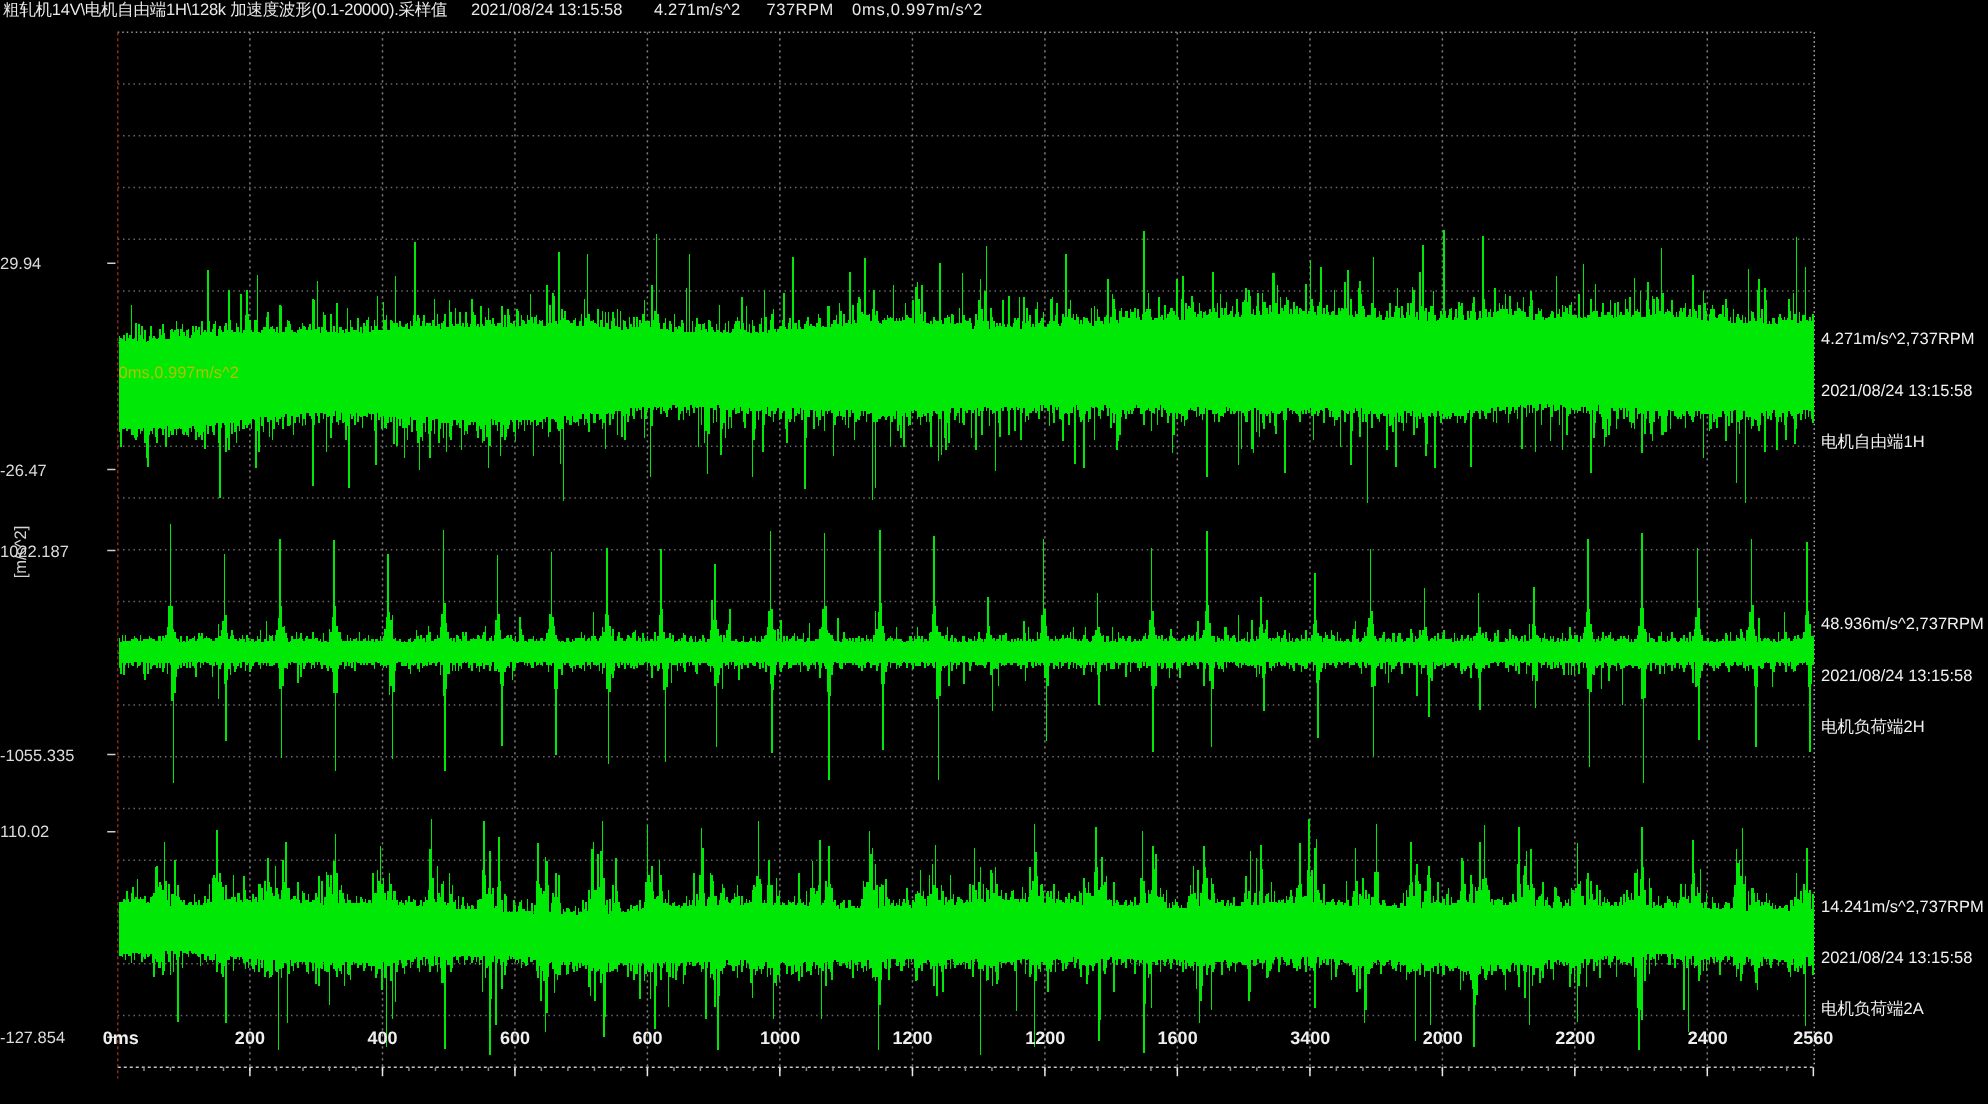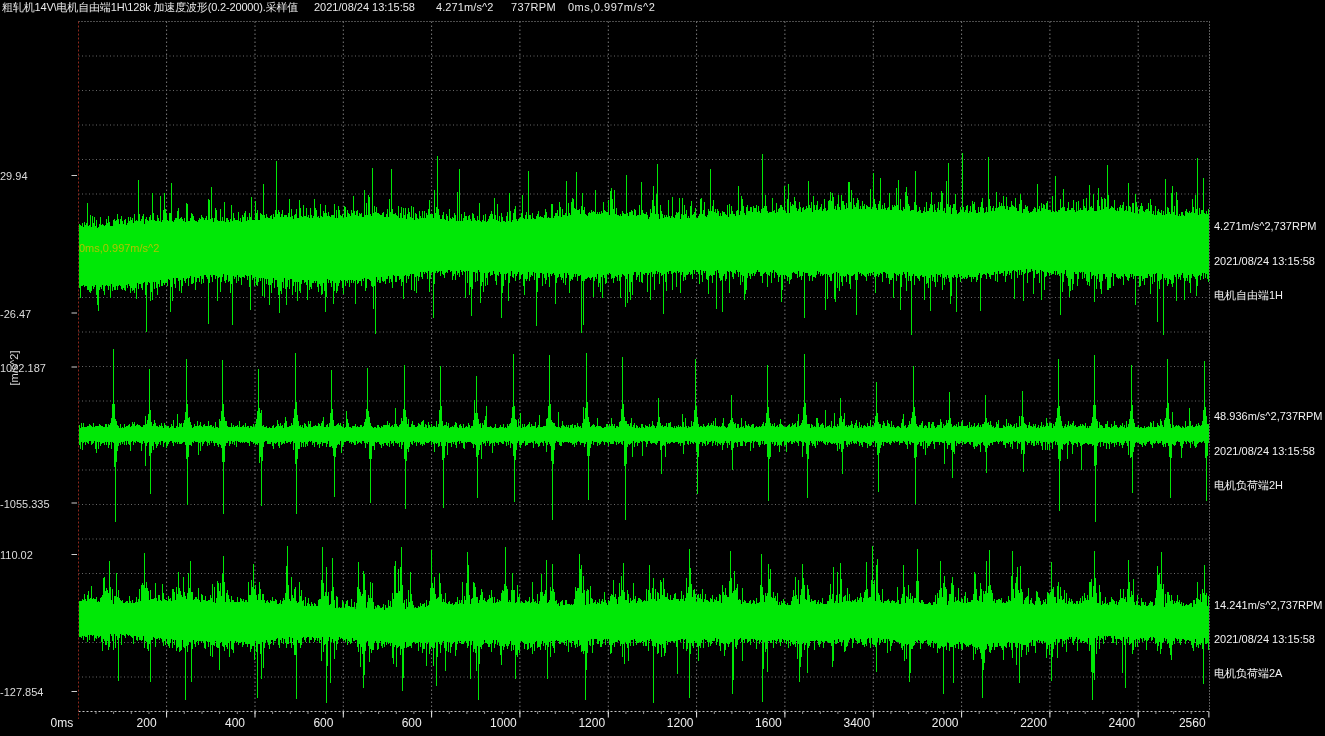--- a/index.html
+++ b/index.html
@@ -1,18 +1,18 @@
 <!DOCTYPE html>
 <html><head><meta charset="utf-8">
 <style>
   html,body{margin:0;padding:0;background:#000;width:1325px;height:736px;overflow:hidden}
   body{font-family:"Liberation Sans",sans-serif;position:relative}
   .t{position:absolute;color:#e9e9e9;font-size:11px;line-height:13px;white-space:pre}
   .ll{position:absolute;left:0;width:71px;text-align:left;color:#dcdcdc;font-size:11px;line-height:12px;white-space:pre}
-  .bl{position:absolute;color:#efefef;font-size:12px;font-weight:normal;line-height:12px;top:717px;width:60px;white-space:pre}
+  .bl{position:absolute;color:#efefef;font-size:12px;font-weight:bold;line-height:12px;top:686px;text-align:center;width:60px;white-space:pre}
   .rl{position:absolute;left:1214px;color:#f2f2f2;font-size:11px;line-height:12px;white-space:pre}
 </style></head>
 <body>
 <svg width="1325" height="736" viewBox="0 0 1325 736" style="position:absolute;left:0;top:0">
   <g stroke="#686868" stroke-width="1" stroke-dasharray="1 2.5">
       <line x1="78.5" y1="56.0" x2="1209.5" y2="56.0"></line>
       <line x1="78.5" y1="90.5" x2="1209.5" y2="90.5"></line>
       <line x1="78.5" y1="125.0" x2="1209.5" y2="125.0"></line>
       <line x1="78.5" y1="159.5" x2="1209.5" y2="159.5"></line>
       <line x1="78.5" y1="194.0" x2="1209.5" y2="194.0"></line>
@@ -137,21 +137,21 @@
       <line x1="71.5" y1="691.5" x2="77" y2="691.5"></line>
     </g>
   <g stroke="#00e806" stroke-width="1" shape-rendering="crispEdges" transform="translate(0.5,0)">
     <path d="M79 224V288M80 225V298M81 226V286M82 223V286M83 227V285M84 222V287M85 225V286M86 223V286M87 203V290M88 226V290M89 225V292M90 215V293M91 227V291M92 216V286M93 223V289M94 217V287M95 226V285M96 220V295M97 228V305M98 227V311M99 224V290M100 217V287M101 225V289M102 224V285M103 225V291M104 226V295M105 225V286M106 219V285M107 223V286M108 216V290M109 222V286M110 226V298M111 226V284M112 226V291M113 220V287M114 219V290M115 221V290M116 220V286M117 214V290M118 219V286M119 224V285M120 219V286M121 216V289M122 221V290M123 224V288M124 220V290M125 219V291M126 225V285M127 223V288M128 217V284M129 221V286M130 217V293M131 220V288M132 218V291M133 223V290M134 214V293M135 221V288M136 220V299M137 221V283M138 180V289M139 214V284M140 221V284M141 219V288M142 216V290M143 214V283M144 224V282M145 219V295M146 217V332M147 220V285M148 221V282M149 217V283M150 215V301M151 220V292M152 193V300M153 213V282M154 220V289M155 221V282M156 221V288M157 215V295M158 218V284M159 221V287M160 196V280M161 222V286M162 220V286M163 210V283M164 193V285M165 209V283M166 213V282M167 220V286M168 221V279M169 213V280M170 213V312M171 183V287M172 221V301M173 222V278M174 220V284M175 218V288M176 218V278M177 211V278M178 208V281M179 219V291M180 218V280M181 217V293M182 219V286M183 221V278M184 218V281M185 222V283M186 203V279M187 204V278M188 221V286M189 221V278M190 218V276M191 213V284M192 214V284M193 216V283M194 220V277M195 221V290M196 221V282M197 222V278M198 220V278M199 218V282M200 219V276M201 215V284M202 217V279M203 218V283M204 220V275M205 218V275M206 216V277M207 220V279M208 199V324M209 200V283M210 219V275M211 187V277M212 218V282M213 222V275M214 218V275M215 208V279M216 210V276M217 220V301M218 221V278M219 221V277M220 209V292M221 221V282M222 217V277M223 221V274M224 202V281M225 222V283M226 218V280M227 218V275M228 220V282M229 222V281M230 219V293M231 205V284M232 221V325M233 213V276M234 218V279M235 220V277M236 220V283M237 220V275M238 212V281M239 221V277M240 218V278M241 222V285M242 215V277M243 217V277M244 213V278M245 211V275M246 221V276M247 217V280M248 220V276M249 213V287M250 217V310M251 197V275M252 220V280M253 220V278M254 220V286M255 201V277M256 213V285M257 210V286M258 220V282M259 220V278M260 213V281M261 214V278M262 215V296M263 184V278M264 215V297M265 218V279M266 214V284M267 217V279M268 218V285M269 218V305M270 216V285M271 215V293M272 219V283M273 214V278M274 217V288M275 210V280M276 161V280M277 214V287M278 210V295M279 212V313M280 217V291M281 214V294M282 210V282M283 217V288M284 215V278M285 215V289M286 215V305M287 217V287M288 213V280M289 199V289M290 217V279M291 209V279M292 216V295M293 219V286M294 215V282M295 214V292M296 209V282M297 218V301M298 218V282M299 200V291M300 208V293M301 216V284M302 217V280M303 205V280M304 216V283M305 216V282M306 208V285M307 217V300M308 215V280M309 218V290M310 208V287M311 215V289M312 218V283M313 216V283M314 199V281M315 208V283M316 210V281M317 217V287M318 216V292M319 218V284M320 204V286M321 216V295M322 217V294M323 211V283M324 213V291M325 205V312M326 213V297M327 216V279M328 212V283M329 216V280M330 217V283M331 215V287M332 215V281M333 215V304M334 204V291M335 218V283M336 210V293M337 218V291M338 206V286M339 210V283M340 215V280M341 216V281M342 214V288M343 218V294M344 206V280M345 207V286M346 217V281M347 210V283M348 213V280M349 214V287M350 216V280M351 210V283M352 213V280M353 196V283M354 211V281M355 215V304M356 211V280M357 210V284M358 216V283M359 213V281M360 214V281M361 213V286M362 217V279M363 217V281M364 190V278M365 215V291M366 203V288M367 215V279M368 195V279M369 197V280M370 214V281M371 216V286M372 168V287M373 213V309M374 206V286M375 212V334M376 207V277M377 213V282M378 213V280M379 214V283M380 215V283M381 215V277M382 213V281M383 212V282M384 217V281M385 217V284M386 214V279M387 209V279M388 217V276M389 199V283M390 212V279M391 169V282M392 209V288M393 214V275M394 214V276M395 213V282M396 215V282M397 216V276M398 206V276M399 218V280M400 213V279M401 207V286M402 218V282M403 208V299M404 215V276M405 208V275M406 219V283M407 214V276M408 208V279M409 212V276M410 217V274M411 206V290M412 218V274M413 207V274M414 220V291M415 213V277M416 214V293M417 218V276M418 219V281M419 211V277M420 216V272M421 218V277M422 211V279M423 218V272M424 211V274M425 218V272M426 213V273M427 215V279M428 209V271M429 200V292M430 214V279M431 214V273M432 214V272M433 218V318M434 190V284M435 213V273M436 207V271M437 156V273M438 209V272M439 215V271M440 219V276M441 219V271M442 215V274M443 212V275M444 219V278M445 220V273M446 214V272M447 216V273M448 221V270M449 209V270M450 218V272M451 219V271M452 217V280M453 218V276M454 213V274M455 215V280M456 221V271M457 192V275M458 221V273M459 169V277M460 221V270M461 214V272M462 221V275M463 218V271M464 212V272M465 216V298M466 216V271M467 220V283M468 216V271M469 215V295M470 219V287M471 221V316M472 213V289M473 214V272M474 218V272M475 220V282M476 221V273M477 216V281M478 220V270M479 203V272M480 221V303M481 222V286M482 220V282M483 215V292M484 221V273M485 214V286M486 222V278M487 221V285M488 219V273M489 216V272M490 214V276M491 211V275M492 214V275M493 219V271M494 198V274M495 215V281M496 220V285M497 204V275M498 221V276M499 216V272M500 222V274M501 213V318M502 217V293M503 221V286M504 221V274M505 222V280M506 216V274M507 212V273M508 221V301M509 193V283M510 211V276M511 222V271M512 220V277M513 213V278M514 209V274M515 206V281M516 219V276M517 221V274M518 219V272M519 218V280M520 217V279M521 213V275M522 195V274M523 218V286M524 219V295M525 215V279M526 212V281M527 219V279M528 171V272M529 215V281M530 215V277M531 219V275M532 213V276M533 218V272M534 219V280M535 219V273M536 216V326M537 214V292M538 211V278M539 217V278M540 216V273M541 217V273M542 217V286M543 218V274M544 215V278M545 209V284M546 212V280M547 218V273M548 217V277M549 218V287M550 218V274M551 204V276M552 204V274M553 218V273M554 216V275M555 213V304M556 213V283M557 210V278M558 216V277M559 202V274M560 207V277M561 217V280M562 209V278M563 215V283M564 215V273M565 213V285M566 181V278M567 216V273M568 203V275M569 213V293M570 215V281M571 202V279M572 198V280M573 199V277M574 208V274M575 209V277M576 172V274M577 210V281M578 210V276M579 209V276M580 214V275M581 206V333M582 193V281M583 210V325M584 207V281M585 214V279M586 215V279M587 216V278M588 213V277M589 212V278M590 213V280M591 210V278M592 212V277M593 211V297M594 212V281M595 190V277M596 214V279M597 212V274M598 214V287M599 212V283M600 214V292M601 211V277M602 213V298M603 202V275M604 210V278M605 211V284M606 212V283M607 212V274M608 200V275M609 215V273M610 191V274M611 188V279M612 199V278M613 209V283M614 190V278M615 214V276M616 208V277M617 215V281M618 215V275M619 216V281M620 214V298M621 216V277M622 211V274M623 213V275M624 214V276M625 214V307M626 175V279M627 213V303M628 216V274M629 212V292M630 212V300M631 210V282M632 211V295M633 215V275M634 209V272M635 210V272M636 216V280M637 215V277M638 215V275M639 205V282M640 215V272M641 182V282M642 210V283M643 213V274M644 214V275M645 214V273M646 212V273M647 215V292M648 219V275M649 217V273M650 209V300M651 213V272M652 200V277M653 186V274M654 206V290M655 214V274M656 194V271M657 164V274M658 214V272M659 219V284M660 205V273M661 211V276M662 214V275M663 218V314M664 215V274M665 217V282M666 215V291M667 217V272M668 200V274M669 216V271M670 218V271M671 216V274M672 197V290M673 217V273M674 218V272M675 215V273M676 212V287M677 213V271M678 212V273M679 198V272M680 219V293M681 214V275M682 198V272M683 215V281M684 205V277M685 214V280M686 210V275M687 218V275M688 216V274M689 218V272M690 206V275M691 201V274M692 215V279M693 214V270M694 212V274M695 208V270M696 218V272M697 218V272M698 216V274M699 214V284M700 199V270M701 198V275M702 214V282M703 210V271M704 202V273M705 216V271M706 217V279M707 215V280M708 209V294M709 211V276M710 169V275M711 211V276M712 206V283M713 200V275M714 212V275M715 209V271M716 213V309M717 209V270M718 211V273M719 216V278M720 213V281M721 216V280M722 211V312M723 212V276M724 212V274M725 214V281M726 215V279M727 205V271M728 217V272M729 204V293M730 214V271M731 206V272M732 211V277M733 214V279M734 214V273M735 216V274M736 211V270M737 210V272M738 186V277M739 215V272M740 211V285M741 196V275M742 199V282M743 206V276M744 213V300M745 215V294M746 207V290M747 205V278M748 211V273M749 211V276M750 207V279M751 207V274M752 212V276M753 206V273M754 208V276M755 208V274M756 205V272M757 212V270M758 206V272M759 211V272M760 213V276M761 209V276M762 154V283M763 208V274M764 206V273M765 195V272M766 206V274M767 211V287M768 213V275M769 212V276M770 212V272M771 212V283M772 198V273M773 211V270M774 210V278M775 213V272M776 203V273M777 212V275M778 209V282M779 208V277M780 205V275M781 205V302M782 207V290M783 210V275M784 186V279M785 211V275M786 213V276M787 199V281M788 184V277M789 213V284M790 202V280M791 206V279M792 204V273M793 205V272M794 197V273M795 201V274M796 208V274M797 211V278M798 209V271M799 202V277M800 207V276M801 212V280M802 208V276M803 207V272M804 210V318M805 209V273M806 206V273M807 208V273M808 181V276M809 205V281M810 208V276M811 202V275M812 212V281M813 196V277M814 205V277M815 210V278M816 205V275M817 201V271M818 210V274M819 209V272M820 207V276M821 204V274M822 211V276M823 209V275M824 199V274M825 208V310M826 211V274M827 210V299M828 201V275M829 200V277M830 192V281M831 201V281M832 193V274M833 197V273M834 209V299M835 206V302M836 210V272M837 204V288M838 195V273M839 207V291M840 210V276M841 195V282M842 201V286M843 201V276M844 205V277M845 209V276M846 203V282M847 208V274M848 182V275M849 182V284M850 202V289M851 190V276M852 209V276M853 198V275M854 205V274M855 207V280M856 203V315M857 198V280M858 200V272M859 209V274M860 206V273M861 209V276M862 201V274M863 206V275M864 204V276M865 209V277M866 205V281M867 206V274M868 207V276M869 207V273M870 189V276M871 209V273M872 207V275M873 173V272M874 199V277M875 204V293M876 208V276M877 210V274M878 204V277M879 201V275M880 178V273M881 209V274M882 205V282M883 209V272M884 203V272M885 208V273M886 210V278M887 208V274M888 207V278M889 193V284M890 210V280M891 210V280M892 205V278M893 207V298M894 205V273M895 206V274M896 188V281M897 205V275M898 180V276M899 210V274M900 199V310M901 210V287M902 211V275M903 207V272M904 209V274M905 192V278M906 187V291M907 196V272M908 204V281M909 206V276M910 211V281M911 210V335M912 210V276M913 210V274M914 202V285M915 171V276M916 205V276M917 212V278M918 211V279M919 207V281M920 210V276M921 213V275M922 213V277M923 211V277M924 207V300M925 212V276M926 202V284M927 211V283M928 211V288M929 208V278M930 204V311M931 192V275M932 205V281M933 212V277M934 204V282M935 210V287M936 212V274M937 208V282M938 202V275M939 210V275M940 202V277M941 191V274M942 193V290M943 211V278M944 208V285M945 213V277M946 181V279M947 204V275M948 163V278M949 207V282M950 205V304M951 214V296M952 208V277M953 204V278M954 204V275M955 194V277M956 210V312M957 214V278M958 213V274M959 212V277M960 207V282M961 210V276M962 153V279M963 207V278M964 212V279M965 210V277M966 206V279M967 205V278M968 213V275M969 211V277M970 206V277M971 212V282M972 201V277M973 204V279M974 202V277M975 210V277M976 213V282M977 213V280M978 207V275M979 212V273M980 207V311M981 202V278M982 198V275M983 208V274M984 213V274M985 212V275M986 207V279M987 212V273M988 157V274M989 199V277M990 206V279M991 211V275M992 208V275M993 206V275M994 211V272M995 208V281M996 192V274M997 208V282M998 207V271M999 202V274M1000 206V274M1001 203V273M1002 206V273M1003 196V276M1004 206V271M1005 209V282M1006 197V276M1007 206V274M1008 210V271M1009 207V275M1010 207V273M1011 201V279M1012 205V271M1013 206V270M1014 207V299M1015 198V271M1016 208V272M1017 211V278M1018 211V270M1019 204V275M1020 194V270M1021 200V275M1022 213V272M1023 209V301M1024 209V274M1025 205V273M1026 207V269M1027 206V283M1028 211V273M1029 213V272M1030 212V272M1031 212V269M1032 211V271M1033 209V294M1034 207V278M1035 208V270M1036 212V274M1037 184V274M1038 209V273M1039 206V283M1040 211V270M1041 203V300M1042 208V271M1043 204V272M1044 205V290M1045 209V277M1046 203V276M1047 201V272M1048 210V273M1049 210V276M1050 210V273M1051 212V275M1052 196V274M1053 211V274M1054 212V271M1055 176V275M1056 211V271M1057 212V275M1058 210V274M1059 210V276M1060 199V315M1061 208V273M1062 207V292M1063 189V282M1064 207V274M1065 211V270M1066 211V276M1067 208V278M1068 202V286M1069 210V297M1070 210V291M1071 208V279M1072 208V290M1073 200V284M1074 210V272M1075 212V274M1076 202V274M1077 211V286M1078 201V279M1079 210V272M1080 208V273M1081 210V272M1082 210V279M1083 199V272M1084 206V278M1085 208V274M1086 198V281M1087 211V285M1088 210V282M1089 185V286M1090 207V272M1091 206V279M1092 208V276M1093 194V275M1094 211V302M1095 211V276M1096 211V289M1097 200V279M1098 188V274M1099 206V282M1100 210V289M1101 197V294M1102 199V281M1103 209V274M1104 198V274M1105 199V279M1106 207V277M1107 165V290M1108 195V290M1109 209V288M1110 208V288M1111 206V277M1112 207V273M1113 208V286M1114 200V274M1115 210V274M1116 211V277M1117 208V278M1118 211V279M1119 207V278M1120 205V279M1121 208V276M1122 205V277M1123 202V285M1124 211V274M1125 210V276M1126 206V277M1127 211V280M1128 183V281M1129 206V278M1130 207V274M1131 212V277M1132 203V274M1133 203V279M1134 213V276M1135 194V305M1136 202V276M1137 207V276M1138 214V276M1139 209V287M1140 206V286M1141 203V276M1142 206V281M1143 211V279M1144 212V285M1145 210V278M1146 209V278M1147 209V278M1148 203V274M1149 211V276M1150 199V294M1151 205V277M1152 214V284M1153 211V274M1154 215V282M1155 206V274M1156 215V273M1157 211V322M1158 209V281M1159 212V289M1160 213V280M1161 210V279M1162 215V274M1163 211V335M1164 215V278M1165 179V280M1166 214V278M1167 207V286M1168 208V284M1169 212V279M1170 214V280M1171 193V284M1172 186V287M1173 212V283M1174 206V275M1175 215V277M1176 192V301M1177 200V274M1178 216V279M1179 214V277M1180 216V280M1181 212V275M1182 212V273M1183 215V278M1184 216V300M1185 211V281M1186 209V278M1187 212V281M1188 213V275M1189 211V283M1190 213V293M1191 212V278M1192 199V274M1193 207V276M1194 213V277M1195 195V279M1196 209V296M1197 158V286M1198 215V276M1199 208V275M1200 214V280M1201 210V276M1202 210V273M1203 178V279M1204 213V273M1205 214V278M1206 211V274M1207 214V279M1208 209V282"></path>
     <path d="M79 425V445M80 428V449M81 423V442M82 427V450M83 423V443M84 427V442M85 427V445M86 427V442M87 426V443M88 426V444M89 424V441M90 425V441M91 426V445M92 427V444M93 423V443M94 427V441M95 426V449M96 426V453M97 426V442M98 426V449M99 424V442M100 425V446M101 426V444M102 426V443M103 427V443M104 427V445M105 424V442M106 424V445M107 427V442M108 424V448M109 425V445M110 423V442M111 418V449M112 404V442M113 349V443M114 404V467M115 419V522M116 421V462M117 425V451M118 426V446M119 428V443M120 424V445M121 428V442M122 427V444M123 428V442M124 424V445M125 427V441M126 426V445M127 426V441M128 425V444M129 424V445M130 427V451M131 426V442M132 422V441M133 424V445M134 422V442M135 426V443M136 425V441M137 424V442M138 425V442M139 425V443M140 426V443M141 427V451M142 427V444M143 425V441M144 425V443M145 416V466M146 424V446M147 420V443M148 414V442M149 369V456M150 410V494M151 422V453M152 426V446M153 424V450M154 420V442M155 423V444M156 426V448M157 426V446M158 427V444M159 425V442M160 426V445M161 423V441M162 426V441M163 428V447M164 423V443M165 425V442M166 427V448M167 426V446M168 426V444M169 428V442M170 427V441M171 424V441M172 426V443M173 420V446M174 428V442M175 428V443M176 426V442M177 414V444M178 427V442M179 423V444M180 424V444M181 423V444M182 427V443M183 423V442M184 420V442M185 412V445M186 359V459M187 404V505M188 418V457M189 417V445M190 422V445M191 425V446M192 428V442M193 427V443M194 424V441M195 426V442M196 426V442M197 421V442M198 426V455M199 425V443M200 422V451M201 426V442M202 427V446M203 425V444M204 424V442M205 426V441M206 426V442M207 426V446M208 421V443M209 426V445M210 425V441M211 425V443M212 427V441M213 426V443M214 428V446M215 422V443M216 427V443M217 427V445M218 428V447M219 419V444M220 421V445M221 411V448M222 360V462M223 404V514M224 417V462M225 421V446M226 421V443M227 426V443M228 427V441M229 427V446M230 427V444M231 423V441M232 427V444M233 425V442M234 427V445M235 426V441M236 426V447M237 425V441M238 427V442M239 421V442M240 427V443M241 427V442M242 426V443M243 425V442M244 427V443M245 423V442M246 427V442M247 426V443M248 426V443M249 428V446M250 426V441M251 426V442M252 427V442M253 424V444M254 427V443M255 424V445M256 419V444M257 411V445M258 369V443M259 408V463M260 413V457M261 410V506M262 426V461M263 425V447M264 427V442M265 427V441M266 426V441M267 428V444M268 428V444M269 427V444M270 428V444M271 428V442M272 426V446M273 425V449M274 428V443M275 427V444M276 426V443M277 420V442M278 424V446M279 426V448M280 423V442M281 426V445M282 425V444M283 428V443M284 423V444M285 417V441M286 421V443M287 427V443M288 427V442M289 426V442M290 426V444M291 423V442M292 425V441M293 418V450M294 409V443M295 353V464M296 402V514M297 415V459M298 421V449M299 426V449M300 425V442M301 427V447M302 425V443M303 428V447M304 423V442M305 424V447M306 426V444M307 427V446M308 421V442M309 424V441M310 421V442M311 427V441M312 427V445M313 426V443M314 426V447M315 425V442M316 426V442M317 426V445M318 423V444M319 424V448M320 426V444M321 423V442M322 421V446M323 417V443M324 427V443M325 427V443M326 425V447M327 424V444M328 427V441M329 423V447M330 413V447M331 370V446M332 409V448M333 420V456M334 426V497M335 426V457M336 425V448M337 424V445M338 423V444M339 425V445M340 423V441M341 426V453M342 427V447M343 424V445M344 428V442M345 427V442M346 411V441M347 419V441M348 423V441M349 427V443M350 427V442M351 428V444M352 426V442M353 426V443M354 426V445M355 424V445M356 427V441M357 426V444M358 427V443M359 427V442M360 425V443M361 425V444M362 427V441M363 426V441M364 422V443M365 419V448M366 409V443M367 368V444M368 411V442M369 417V459M370 423V503M371 426V459M372 427V446M373 428V446M374 427V450M375 427V442M376 428V443M377 425V442M378 425V442M379 427V444M380 428V445M381 426V448M382 427V444M383 425V446M384 425V443M385 425V443M386 425V445M387 421V446M388 425V443M389 423V447M390 427V441M391 426V444M392 425V443M393 427V446M394 424V441M395 408V443M396 424V443M397 426V444M398 427V443M399 425V447M400 424V442M401 418V449M402 421V445M403 409V442M404 365V459M405 410V509M406 417V461M407 424V449M408 419V452M409 427V447M410 427V442M411 424V444M412 421V445M413 425V441M414 425V443M415 427V442M416 427V446M417 426V442M418 423V443M419 424V442M420 425V445M421 422V444M422 421V446M423 420V444M424 427V445M425 424V442M426 425V443M427 428V443M428 422V443M429 425V442M430 427V441M431 424V445M432 427V442M433 426V444M434 426V452M435 427V443M436 421V444M437 427V443M438 424V447M439 410V446M440 366V442M441 406V446M442 421V460M443 426V508M444 425V458M445 425V446M446 422V442M447 426V455M448 423V443M449 428V443M450 427V443M451 427V447M452 426V442M453 427V444M454 425V442M455 422V445M456 423V448M457 427V442M458 428V441M459 425V444M460 424V441M461 426V443M462 428V443M463 424V448M464 428V449M465 427V442M466 426V443M467 427V442M468 423V442M469 425V442M470 428V442M471 426V443M472 426V444M473 420V448M474 400V444M475 413V445M476 376V457M477 413V498M478 419V455M479 424V450M480 423V445M481 428V459M482 423V442M483 425V444M484 420V443M485 416V446M486 406V441M487 427V443M488 427V441M489 427V446M490 426V444M491 427V443M492 428V453M493 428V443M494 427V446M495 424V442M496 428V443M497 428V443M498 428V445M499 427V442M500 425V442M501 427V443M502 427V444M503 424V444M504 428V441M505 427V442M506 428V446M507 424V442M508 426V445M509 424V441M510 423V448M511 418V443M512 407V444M513 354V456M514 406V502M515 419V460M516 420V450M517 427V443M518 419V441M519 426V445M520 413V448M521 428V445M522 424V443M523 427V443M524 424V441M525 427V446M526 426V445M527 425V445M528 424V443M529 422V443M530 427V443M531 424V442M532 426V443M533 426V448M534 426V441M535 422V444M536 428V443M537 427V444M538 425V447M539 415V446M540 427V443M541 427V442M542 427V443M543 426V446M544 426V441M545 426V443M546 419V452M547 418V445M548 406V442M549 355V444M550 404V446M551 420V461M552 422V520M553 423V464M554 423V450M555 426V443M556 427V441M557 427V442M558 412V442M559 427V445M560 428V446M561 426V446M562 421V442M563 425V443M564 426V442M565 427V442M566 425V442M567 427V442M568 425V443M569 428V442M570 425V443M571 425V443M572 424V445M573 428V444M574 425V447M575 425V443M576 427V445M577 423V442M578 426V441M579 427V442M580 426V445M581 428V443M582 423V443M583 407V443M584 419V447M585 408V444M586 353V442M587 402V456M588 417V500M589 422V456M590 427V448M591 426V444M592 425V441M593 424V445M594 425V442M595 427V442M596 426V442M597 418V446M598 426V443M599 426V445M600 426V444M601 427V442M602 428V441M603 428V442M604 427V445M605 427V442M606 424V442M607 424V443M608 427V446M609 424V442M610 426V444M611 418V444M612 424V444M613 426V444M614 424V441M615 428V442M616 426V445M617 426V442M618 427V444M619 422V443M620 421V442M621 409V444M622 357V445M623 404V441M624 417V466M625 421V520M626 421V464M627 424V447M628 424V444M629 426V445M630 423V444M631 418V443M632 427V457M633 425V441M634 423V447M635 428V443M636 425V442M637 426V446M638 428V443M639 427V443M640 428V441M641 424V442M642 424V456M643 427V441M644 428V441M645 425V442M646 426V447M647 426V444M648 427V441M649 424V441M650 427V443M651 426V444M652 421V443M653 425V443M654 426V443M655 428V444M656 426V445M657 422V443M658 398V441M659 417V441M660 423V450M661 426V474M662 425V446M663 427V445M664 426V446M665 426V457M666 423V442M667 427V444M668 423V443M669 423V444M670 422V443M671 427V442M672 427V442M673 428V443M674 426V443M675 428V442M676 426V442M677 427V442M678 425V444M679 427V443M680 426V446M681 427V443M682 414V443M683 422V454M684 427V445M685 418V441M686 426V441M687 428V444M688 426V445M689 427V441M690 427V444M691 421V442M692 426V443M693 422V444M694 410V442M695 359V443M696 406V452M697 417V494M698 424V457M699 427V444M700 426V442M701 426V442M702 427V446M703 424V443M704 426V444M705 427V446M706 426V441M707 425V445M708 423V444M709 426V442M710 425V442M711 423V441M712 425V446M713 421V443M714 426V441M715 418V445M716 426V442M717 426V446M718 427V443M719 426V444M720 427V445M721 426V443M722 423V450M723 418V445M724 426V443M725 427V441M726 428V443M727 427V448M728 424V443M729 423V445M730 420V441M731 395V450M732 418V470M733 422V448M734 424V443M735 423V442M736 428V443M737 424V447M738 424V442M739 428V442M740 427V446M741 418V446M742 427V446M743 426V441M744 428V442M745 421V446M746 425V443M747 426V442M748 424V442M749 426V442M750 427V451M751 425V443M752 424V441M753 424V448M754 428V442M755 427V441M756 426V442M757 427V442M758 427V445M759 426V447M760 427V445M761 426V441M762 424V444M763 422V441M764 426V445M765 423V444M766 413V444M767 365V457M768 407V501M769 418V459M770 423V457M771 426V442M772 424V444M773 426V442M774 423V446M775 427V445M776 426V442M777 425V446M778 427V445M779 424V452M780 419V445M781 424V446M782 425V442M783 426V441M784 427V446M785 427V445M786 427V452M787 426V442M788 425V443M789 424V442M790 427V441M791 426V444M792 423V444M793 425V442M794 424V443M795 423V441M796 427V442M797 421V443M798 414V446M799 426V441M800 425V441M801 423V442M802 420V457M803 407V446M804 354V442M805 403V443M806 415V454M807 424V498M808 424V459M809 424V445M810 428V441M811 424V443M812 425V446M813 427V444M814 426V446M815 427V448M816 418V441M817 418V445M818 423V441M819 427V442M820 425V441M821 424V442M822 423V441M823 425V443M824 428V444M825 410V445M826 427V442M827 426V445M828 426V443M829 425V442M830 427V443M831 421V444M832 428V444M833 426V443M834 413V444M835 426V443M836 427V445M837 424V451M838 426V443M839 418V449M840 398V444M841 416V452M842 422V474M843 419V449M844 413V441M845 426V441M846 425V445M847 427V447M848 425V444M849 426V445M850 425V442M851 421V444M852 424V441M853 428V443M854 425V444M855 423V443M856 420V444M857 426V441M858 428V442M859 422V446M860 427V443M861 425V445M862 428V447M863 426V442M864 425V442M865 426V443M866 427V443M867 423V448M868 426V444M869 426V446M870 420V446M871 427V445M872 425V442M873 427V442M874 423V441M875 416V447M876 382V443M877 413V455M878 422V492M879 424V453M880 424V448M881 428V445M882 425V442M883 421V446M884 423V442M885 426V442M886 426V443M887 420V443M888 423V442M889 424V444M890 427V445M891 421V443M892 427V441M893 425V442M894 427V443M895 428V441M896 427V442M897 426V442M898 426V441M899 427V445M900 428V443M901 423V443M902 419V443M903 414V441M904 426V442M905 425V444M906 428V445M907 427V449M908 425V441M909 421V444M910 424V445M911 418V442M912 412V443M913 366V443M914 407V458M915 416V504M916 424V457M917 426V445M918 427V444M919 425V442M920 425V446M921 423V446M922 421V442M923 428V449M924 426V441M925 425V455M926 426V443M927 428V448M928 422V446M929 422V446M930 428V444M931 424V442M932 422V441M933 422V444M934 426V449M935 428V442M936 427V442M937 425V442M938 425V442M939 425V445M940 419V442M941 422V442M942 428V443M943 424V443M944 426V464M945 425V441M946 420V443M947 423V449M948 420V445M949 392V445M950 418V443M951 424V450M952 427V478M953 426V452M954 425V454M955 426V441M956 424V446M957 427V443M958 422V444M959 426V444M960 426V443M961 423V441M962 420V445M963 426V442M964 426V444M965 426V444M966 426V443M967 425V442M968 428V442M969 422V444M970 427V445M971 425V442M972 427V442M973 426V447M974 423V449M975 427V446M976 426V447M977 425V446M978 423V444M979 427V445M980 425V452M981 427V443M982 424V442M983 424V445M984 422V446M985 395V452M986 418V473M987 423V448M988 422V445M989 425V446M990 421V443M991 425V443M992 427V445M993 426V442M994 428V442M995 427V442M996 422V441M997 424V442M998 420V444M999 428V442M1000 428V441M1001 428V442M1002 428V441M1003 425V445M1004 426V445M1005 427V448M1006 419V443M1007 426V443M1008 423V444M1009 426V442M1010 424V447M1011 425V444M1012 427V449M1013 426V441M1014 424V442M1015 428V442M1016 423V441M1017 427V449M1018 427V443M1019 416V444M1020 426V442M1021 416V454M1022 391V450M1023 417V472M1024 423V454M1025 424V441M1026 425V442M1027 428V445M1028 425V443M1029 422V443M1030 426V441M1031 426V445M1032 427V443M1033 424V446M1034 426V446M1035 424V441M1036 428V445M1037 427V443M1038 425V445M1039 428V441M1040 426V443M1041 422V446M1042 427V450M1043 425V442M1044 427V442M1045 426V450M1046 418V442M1047 423V450M1048 426V444M1049 423V450M1050 423V442M1051 423V443M1052 428V449M1053 424V442M1054 426V441M1055 422V445M1056 418V442M1057 408V445M1058 359V459M1059 406V511M1060 416V461M1061 421V449M1062 426V450M1063 428V444M1064 426V445M1065 424V444M1066 427V443M1067 425V459M1068 421V445M1069 426V441M1070 424V442M1071 425V444M1072 423V454M1073 421V445M1074 426V443M1075 425V443M1076 427V444M1077 427V447M1078 426V442M1079 426V443M1080 424V446M1081 426V470M1082 424V445M1083 425V444M1084 426V444M1085 423V443M1086 428V443M1087 426V444M1088 428V445M1089 426V444M1090 426V444M1091 423V444M1092 417V446M1093 405V445M1094 355V466M1095 405V522M1096 419V465M1097 421V446M1098 428V443M1099 422V442M1100 425V447M1101 425V442M1102 426V442M1103 428V446M1104 428V443M1105 424V443M1106 424V449M1107 421V443M1108 427V444M1109 427V449M1110 428V442M1111 424V444M1112 427V443M1113 426V443M1114 421V447M1115 425V443M1116 425V445M1117 427V442M1118 428V442M1119 427V446M1120 425V443M1121 426V445M1122 423V448M1123 427V445M1124 425V443M1125 428V441M1126 421V443M1127 427V446M1128 424V455M1129 419V441M1130 411V458M1131 365V457M1132 405V493M1133 419V452M1134 423V447M1135 427V443M1136 427V442M1137 427V443M1138 425V442M1139 428V444M1140 427V444M1141 427V445M1142 428V447M1143 428V443M1144 426V445M1145 428V446M1146 427V444M1147 427V442M1148 426V442M1149 427V441M1150 422V444M1151 423V445M1152 427V448M1153 421V443M1154 427V444M1155 427V443M1156 427V441M1157 423V443M1158 425V444M1159 426V443M1160 419V443M1161 421V441M1162 425V445M1163 427V447M1164 420V444M1165 418V447M1166 408V443M1167 359V443M1168 403V446M1169 419V457M1170 424V498M1171 428V458M1172 412V444M1173 425V445M1174 427V446M1175 426V445M1176 425V442M1177 426V441M1178 425V442M1179 426V442M1180 427V446M1181 428V458M1182 426V448M1183 427V444M1184 428V441M1185 421V442M1186 427V444M1187 426V441M1188 426V442M1189 408V443M1190 421V448M1191 426V442M1192 425V444M1193 427V441M1194 427V446M1195 426V448M1196 424V447M1197 426V444M1198 423V443M1199 425V442M1200 426V442M1201 425V443M1202 421V442M1203 410V441M1204 361V443M1205 407V458M1206 416V501M1207 424V456M1208 424V443"></path>
     <path d="M79 601V637M80 601V637M81 601V638M82 599V636M83 600V640M84 594V636M85 599V637M86 601V637M87 595V642M88 591V635M89 599V640M90 598V635M91 586V635M92 599V636M93 598V635M94 599V641M95 599V638M96 597V639M97 602V636M98 601V638M99 602V637M100 598V636M101 597V642M102 595V651M103 578V639M104 577V641M105 591V645M106 588V645M107 590V641M108 593V650M109 561V647M110 587V634M111 600V636M112 589V641M113 604V650M114 596V634M115 596V648M116 573V636M117 597V640M118 590V681M119 598V638M120 600V634M121 601V645M122 600V635M123 603V635M124 603V636M125 602V638M126 601V634M127 601V635M128 603V636M129 596V635M130 601V636M131 603V637M132 600V638M133 603V644M134 603V636M135 602V636M136 597V640M137 602V641M138 599V637M139 589V640M140 601V640M141 585V641M142 583V640M143 585V636M144 553V648M145 588V641M146 582V642M147 588V649M148 591V651M149 600V644M150 590V682M151 599V640M152 599V640M153 599V637M154 598V638M155 583V647M156 598V639M157 601V639M158 595V638M159 595V640M160 600V638M161 601V639M162 584V642M163 593V646M164 599V641M165 600V645M166 600V639M167 601V644M168 596V646M169 599V648M170 598V643M171 601V639M172 589V648M173 589V640M174 592V645M175 600V640M176 587V651M177 594V648M178 572V647M179 588V652M180 591V651M181 595V650M182 597V640M183 577V647M184 592V648M185 596V700M186 599V646M187 593V652M188 573V645M189 588V642M190 561V642M191 592V682M192 592V649M193 600V640M194 599V644M195 597V647M196 597V642M197 599V641M198 588V645M199 600V641M200 602V641M201 594V642M202 595V641M203 600V643M204 600V648M205 596V649M206 601V641M207 601V642M208 600V647M209 600V642M210 595V656M211 598V645M212 584V657M213 602V645M214 587V646M215 603V641M216 598V647M217 581V648M218 583V648M219 591V670M220 583V643M221 596V642M222 574V646M223 556V647M224 582V651M225 602V645M226 593V647M227 590V649M228 595V643M229 599V657M230 602V641M231 596V649M232 600V650M233 600V653M234 602V643M235 602V641M236 602V642M237 597V642M238 602V645M239 602V643M240 598V643M241 599V642M242 601V647M243 599V645M244 602V642M245 600V644M246 600V644M247 602V647M248 582V644M249 595V644M250 595V652M251 580V649M252 587V646M253 564V646M254 589V660M255 585V641M256 595V652M257 600V698M258 594V644M259 582V644M260 589V654M261 600V679M262 594V642M263 594V668M264 600V648M265 603V643M266 601V640M267 600V642M268 602V645M269 603V649M270 600V644M271 601V640M272 597V640M273 601V645M274 601V641M275 599V641M276 600V639M277 604V638M278 604V645M279 603V648M280 600V640M281 604V643M282 601V638M283 598V644M284 600V639M285 593V642M286 566V648M287 546V644M288 585V644M289 599V637M290 601V643M291 577V648M292 595V638M293 598V645M294 589V655M295 587V655M296 601V699M297 603V640M298 602V643M299 582V643M300 596V648M301 590V645M302 601V638M303 600V637M304 606V640M305 597V642M306 606V638M307 603V637M308 598V637M309 604V643M310 606V640M311 602V640M312 604V637M313 606V638M314 603V642M315 604V640M316 606V638M317 606V641M318 600V638M319 599V643M320 599V640M321 580V661M322 547V637M323 583V652M324 596V645M325 592V644M326 567V703M327 596V666M328 592V641M329 605V637M330 604V683M331 591V642M332 558V639M333 587V643M334 600V659M335 608V641M336 596V650M337 597V644M338 608V640M339 607V637M340 608V639M341 608V638M342 600V639M343 603V641M344 608V640M345 604V642M346 601V639M347 600V645M348 606V641M349 606V642M350 607V644M351 599V643M352 607V638M353 607V641M354 602V641M355 609V640M356 603V640M357 587V647M358 562V652M359 589V644M360 592V667M361 596V647M362 594V654M363 571V688M364 574V675M365 590V651M366 608V642M367 602V641M368 595V646M369 598V662M370 582V649M371 598V653M372 583V650M373 602V650M374 609V643M375 606V641M376 608V643M377 605V650M378 605V649M379 606V643M380 608V641M381 608V646M382 607V648M383 604V644M384 610V647M385 605V642M386 608V645M387 608V642M388 600V644M389 606V643M390 601V646M391 607V643M392 593V658M393 599V664M394 566V647M395 561V645M396 593V667M397 593V648M398 569V647M399 591V646M400 567V655M401 547V649M402 585V691M403 603V678M404 600V648M405 609V642M406 599V648M407 607V647M408 590V647M409 602V646M410 572V646M411 594V648M412 601V643M413 605V642M414 608V642M415 607V644M416 608V643M417 608V643M418 606V651M419 607V642M420 603V647M421 606V643M422 604V653M423 604V649M424 603V649M425 607V642M426 600V666M427 606V644M428 605V642M429 601V654M430 588V649M431 550V646M432 583V648M433 588V666M434 577V648M435 594V642M436 599V686M437 598V657M438 597V642M439 573V644M440 583V653M441 594V645M442 602V642M443 599V641M444 602V648M445 593V671M446 603V651M447 604V642M448 602V652M449 601V642M450 604V653M451 604V647M452 603V644M453 605V642M454 604V642M455 602V656M456 602V650M457 597V644M458 604V641M459 600V643M460 603V641M461 600V644M462 582V644M463 604V644M464 596V642M465 600V641M466 583V643M467 552V648M468 565V646M469 595V641M470 604V679M471 599V645M472 598V641M473 582V652M474 583V649M475 587V653M476 597V671M477 597V646M478 603V700M479 600V664M480 595V647M481 589V649M482 592V645M483 600V644M484 598V640M485 601V643M486 602V643M487 600V644M488 599V647M489 595V647M490 598V644M491 590V652M492 597V643M493 603V640M494 597V648M495 603V644M496 602V640M497 599V645M498 602V642M499 600V646M500 601V655M501 593V665M502 590V646M503 591V650M504 584V647M505 547V644M506 586V646M507 589V649M508 602V646M509 600V644M510 602V641M511 590V651M512 573V645M513 590V650M514 590V645M515 603V679M516 602V655M517 585V657M518 597V650M519 594V653M520 603V642M521 601V641M522 602V642M523 603V643M524 603V649M525 600V644M526 601V644M527 602V650M528 601V649M529 597V643M530 603V648M531 602V647M532 582V654M533 599V644M534 602V651M535 601V642M536 603V641M537 594V648M538 604V647M539 601V647M540 592V650M541 574V644M542 592V641M543 596V646M544 594V643M545 590V650M546 560V645M547 603V679M548 602V647M549 600V642M550 587V657M551 591V641M552 564V646M553 589V648M554 592V653M555 601V641M556 600V640M557 604V641M558 603V641M559 606V644M560 602V644M561 601V642M562 600V642M563 605V643M564 605V645M565 600V641M566 600V646M567 604V640M568 604V652M569 604V642M570 605V643M571 604V647M572 605V641M573 604V641M574 599V645M575 587V648M576 591V644M577 588V647M578 588V640M579 554V646M580 569V645M581 565V652M582 593V651M583 576V654M584 590V651M585 605V700M586 591V670M587 589V653M588 590V641M589 604V645M590 586V646M591 598V639M592 599V653M593 603V645M594 602V639M595 600V639M596 604V639M597 602V644M598 603V644M599 599V641M600 604V647M601 601V647M602 599V644M603 602V640M604 592V639M605 600V645M606 603V639M607 605V641M608 600V639M609 601V645M610 596V654M611 594V653M612 595V645M613 580V643M614 597V647M615 594V642M616 599V642M617 604V642M618 597V640M619 583V641M620 596V646M621 576V644M622 590V657M623 563V644M624 592V664M625 600V642M626 600V644M627 590V648M628 594V661M629 603V643M630 598V646M631 601V640M632 600V640M633 583V646M634 599V639M635 596V641M636 603V645M637 601V643M638 598V643M639 598V642M640 599V643M641 600V642M642 602V641M643 601V646M644 600V642M645 601V646M646 589V646M647 601V640M648 590V651M649 565V641M650 593V639M651 599V641M652 588V646M653 578V703M654 599V646M655 589V647M656 601V643M657 592V654M658 593V653M659 599V644M660 580V645M661 582V657M662 595V644M663 578V648M664 589V656M665 597V653M666 597V641M667 593V645M668 599V642M669 600V642M670 595V642M671 600V641M672 600V641M673 598V642M674 594V643M675 593V641M676 599V647M677 599V674M678 599V640M679 601V640M680 599V642M681 591V639M682 599V639M683 595V649M684 601V640M685 598V639M686 578V651M687 593V649M688 587V643M689 549V698M690 568V654M691 584V643M692 597V646M693 590V648M694 589V641M695 594V643M696 602V643M697 595V647M698 594V661M699 598V646M700 594V648M701 599V643M702 589V640M703 602V648M704 599V639M705 594V640M706 600V640M707 600V642M708 601V647M709 602V642M710 598V646M711 599V644M712 595V641M713 602V641M714 599V641M715 600V638M716 597V645M717 601V642M718 601V639M719 594V646M720 595V651M721 603V643M722 585V643M723 592V644M724 595V656M725 588V650M726 595V643M727 597V644M728 597V647M729 581V644M730 551V642M731 578V642M732 593V694M733 591V680M734 571V639M735 590V647M736 588V649M737 584V645M738 600V640M739 599V639M740 600V638M741 604V642M742 588V661M743 602V640M744 600V643M745 601V639M746 603V639M747 603V643M748 603V642M749 601V641M750 600V645M751 604V639M752 603V639M753 600V642M754 601V639M755 604V640M756 598V649M757 603V641M758 603V640M759 602V644M760 585V642M761 554V640M762 587V702M763 595V669M764 602V642M765 593V652M766 596V649M767 593V672M768 564V641M769 579V641M770 569V643M771 597V643M772 598V640M773 592V648M774 598V640M775 596V641M776 601V644M777 593V641M778 605V639M779 602V642M780 605V646M781 601V642M782 603V639M783 599V640M784 601V643M785 604V640M786 605V644M787 603V641M788 605V648M789 605V640M790 605V646M791 601V642M792 597V644M793 590V645M794 596V644M795 577V647M796 595V641M797 599V659M798 580V644M799 604V682M800 595V667M801 589V657M802 564V644M803 578V642M804 585V650M805 599V645M806 600V643M807 585V673M808 589V648M809 595V646M810 602V641M811 599V641M812 601V641M813 601V641M814 600V650M815 600V641M816 604V640M817 602V641M818 600V645M819 604V647M820 602V644M821 603V641M822 598V642M823 604V648M824 604V642M825 604V641M826 604V641M827 601V642M828 601V643M829 595V643M830 584V643M831 599V646M832 594V667M833 567V661M834 603V640M835 601V644M836 595V644M837 572V643M838 603V639M839 594V642M840 563V642M841 579V646M842 602V642M843 597V640M844 596V652M845 595V651M846 601V647M847 588V646M848 601V642M849 594V640M850 601V638M851 602V639M852 600V648M853 601V643M854 600V638M855 599V640M856 602V641M857 597V644M858 600V643M859 598V643M860 593V639M861 597V642M862 602V645M863 598V645M864 592V647M865 590V644M866 562V646M867 589V639M868 598V638M869 597V643M870 597V648M871 580V638M872 546V644M873 584V645M874 580V645M875 601V647M876 565V672M877 559V642M878 593V638M879 595V645M880 600V643M881 602V640M882 589V642M883 603V639M884 601V643M885 601V643M886 601V639M887 600V653M888 599V639M889 601V641M890 603V651M891 601V646M892 600V643M893 601V640M894 601V640M895 603V641M896 602V642M897 587V642M898 600V642M899 604V644M900 604V643M901 598V648M902 594V650M903 565V646M904 587V661M905 603V644M906 596V659M907 597V645M908 585V644M909 599V682M910 593V673M911 599V649M912 596V649M913 603V646M914 598V645M915 598V641M916 581V642M917 549V643M918 581V640M919 602V641M920 603V649M921 600V643M922 600V644M923 602V643M924 604V641M925 604V641M926 604V640M927 604V644M928 603V646M929 602V645M930 603V647M931 605V643M932 605V641M933 602V648M934 602V643M935 595V644M936 604V643M937 593V653M938 598V648M939 590V649M940 561V648M941 588V646M942 597V647M943 583V694M944 576V647M945 587V646M946 589V650M947 605V642M948 601V643M949 594V651M950 594V647M951 583V647M952 577V647M953 585V683M954 602V645M955 597V648M956 601V644M957 600V644M958 588V649M959 601V642M960 602V644M961 598V649M962 599V650M963 603V643M964 596V644M965 592V645M966 603V647M967 598V646M968 602V647M969 602V645M970 602V645M971 600V644M972 600V646M973 594V660M974 572V647M975 574V654M976 589V648M977 600V650M978 601V647M979 596V649M980 583V653M981 589V659M982 602V698M983 591V670M984 594V663M985 591V650M986 561V649M987 593V644M988 586V646M989 550V652M990 585V653M991 590V650M992 593V647M993 601V643M994 599V650M995 603V647M996 600V647M997 600V647M998 599V643M999 599V646M1000 600V646M1001 598V648M1002 603V650M1003 602V660M1004 603V646M1005 603V647M1006 601V648M1007 602V643M1008 596V642M1009 600V647M1010 601V643M1011 576V650M1012 551V658M1013 589V642M1014 598V643M1015 583V647M1016 577V665M1017 567V648M1018 590V643M1019 593V683M1020 566V644M1021 589V657M1022 592V650M1023 604V645M1024 600V645M1025 598V645M1026 597V655M1027 596V647M1028 588V652M1029 604V643M1030 600V642M1031 598V646M1032 603V640M1033 604V646M1034 605V646M1035 601V653M1036 591V641M1037 592V642M1038 597V640M1039 598V643M1040 601V641M1041 605V642M1042 604V644M1043 600V641M1044 602V643M1045 599V642M1046 604V658M1047 592V649M1048 593V645M1049 595V655M1050 592V644M1051 562V681M1052 589V657M1053 587V649M1054 597V642M1055 597V645M1056 603V639M1057 586V658M1058 582V643M1059 599V642M1060 587V639M1061 596V639M1062 600V647M1063 599V641M1064 590V644M1065 603V640M1066 593V652M1067 604V639M1068 601V640M1069 598V637M1070 602V639M1071 599V637M1072 601V643M1073 604V645M1074 603V641M1075 604V639M1076 601V637M1077 601V651M1078 604V640M1079 601V639M1080 598V642M1081 603V643M1082 596V641M1083 601V641M1084 593V643M1085 598V642M1086 600V642M1087 595V644M1088 600V638M1089 582V651M1090 582V645M1091 579V672M1092 597V700M1093 586V673M1094 551V680M1095 578V638M1096 593V654M1097 603V640M1098 603V636M1099 585V649M1100 592V640M1101 605V638M1102 601V639M1103 604V644M1104 603V636M1105 597V640M1106 604V636M1107 603V637M1108 605V636M1109 602V636M1110 602V636M1111 597V638M1112 599V643M1113 600V643M1114 601V636M1115 604V639M1116 601V645M1117 605V639M1118 602V639M1119 600V639M1120 589V640M1121 598V641M1122 598V673M1123 589V637M1124 599V645M1125 597V688M1126 602V639M1127 589V643M1128 560V637M1129 582V645M1130 597V644M1131 591V643M1132 595V654M1133 579V650M1134 602V640M1135 605V647M1136 601V639M1137 595V647M1138 605V640M1139 605V642M1140 606V638M1141 598V639M1142 602V642M1143 602V638M1144 605V641M1145 602V640M1146 606V650M1147 606V641M1148 605V640M1149 603V638M1150 601V637M1151 602V641M1152 602V640M1153 606V637M1154 605V638M1155 598V644M1156 590V643M1157 566V651M1158 575V646M1159 573V642M1160 584V654M1161 552V649M1162 589V643M1163 584V642M1164 607V638M1165 594V641M1166 603V639M1167 592V644M1168 592V643M1169 595V648M1170 601V655M1171 595V660M1172 600V645M1173 604V641M1174 601V644M1175 603V638M1176 601V639M1177 595V641M1178 602V639M1179 600V643M1180 604V645M1181 602V641M1182 606V639M1183 603V639M1184 606V640M1185 605V644M1186 604V641M1187 605V640M1188 605V640M1189 604V641M1190 603V641M1191 603V645M1192 607V648M1193 600V651M1194 600V643M1195 604V639M1196 598V647M1197 582V645M1198 599V648M1199 600V644M1200 594V645M1201 602V643M1202 589V649M1203 593V684M1204 565V638M1205 595V644M1206 593V644M1207 606V643M1208 596V650"></path>
   </g>
   <line x1="78.5" y1="21.5" x2="78.5" y2="719" stroke="#8d281c" stroke-width="1" stroke-dasharray="2 2"></line>
   <text x="79" y="252" fill="#aec400" font-size="11px" font-family="Liberation Sans,sans-serif">0ms,0.997m/s^2</text>
 </svg>
-<div class="t" style="left:2px;top:1px;letter-spacing:-0.16px">粗轧机14V\电机自由端1H\128k 加速度波形(0.2-20000).采样值</div>
+<div class="t" style="left:2px;top:1px;letter-spacing:-0.16px">粗轧机14V\电机自由端1H\128k 加速度波形(0.1-20000).采样值</div>
 <div class="t" style="left:314px;top:1px">2021/08/24 13:15:58</div>
 <div class="t" style="left:436px;top:1px;letter-spacing:0.1px">4.271m/s^2</div>
 <div class="t" style="left:511px;top:1px;letter-spacing:0.35px">737RPM</div>
 <div class="t" style="left:568px;top:1px;letter-spacing:0.5px">0ms,0.997m/s^2</div>
 <div class="ll" style="top:170px">29.94</div>
 <div class="ll" style="top:307.5px">-26.47</div>
 <div class="ll" style="top:361.5px">1022.187</div>
 <div class="ll" style="top:497.5px">-1055.335</div>
 <div class="ll" style="top:549px">110.02</div>
 <div class="ll" style="top:686px">-127.854</div>

